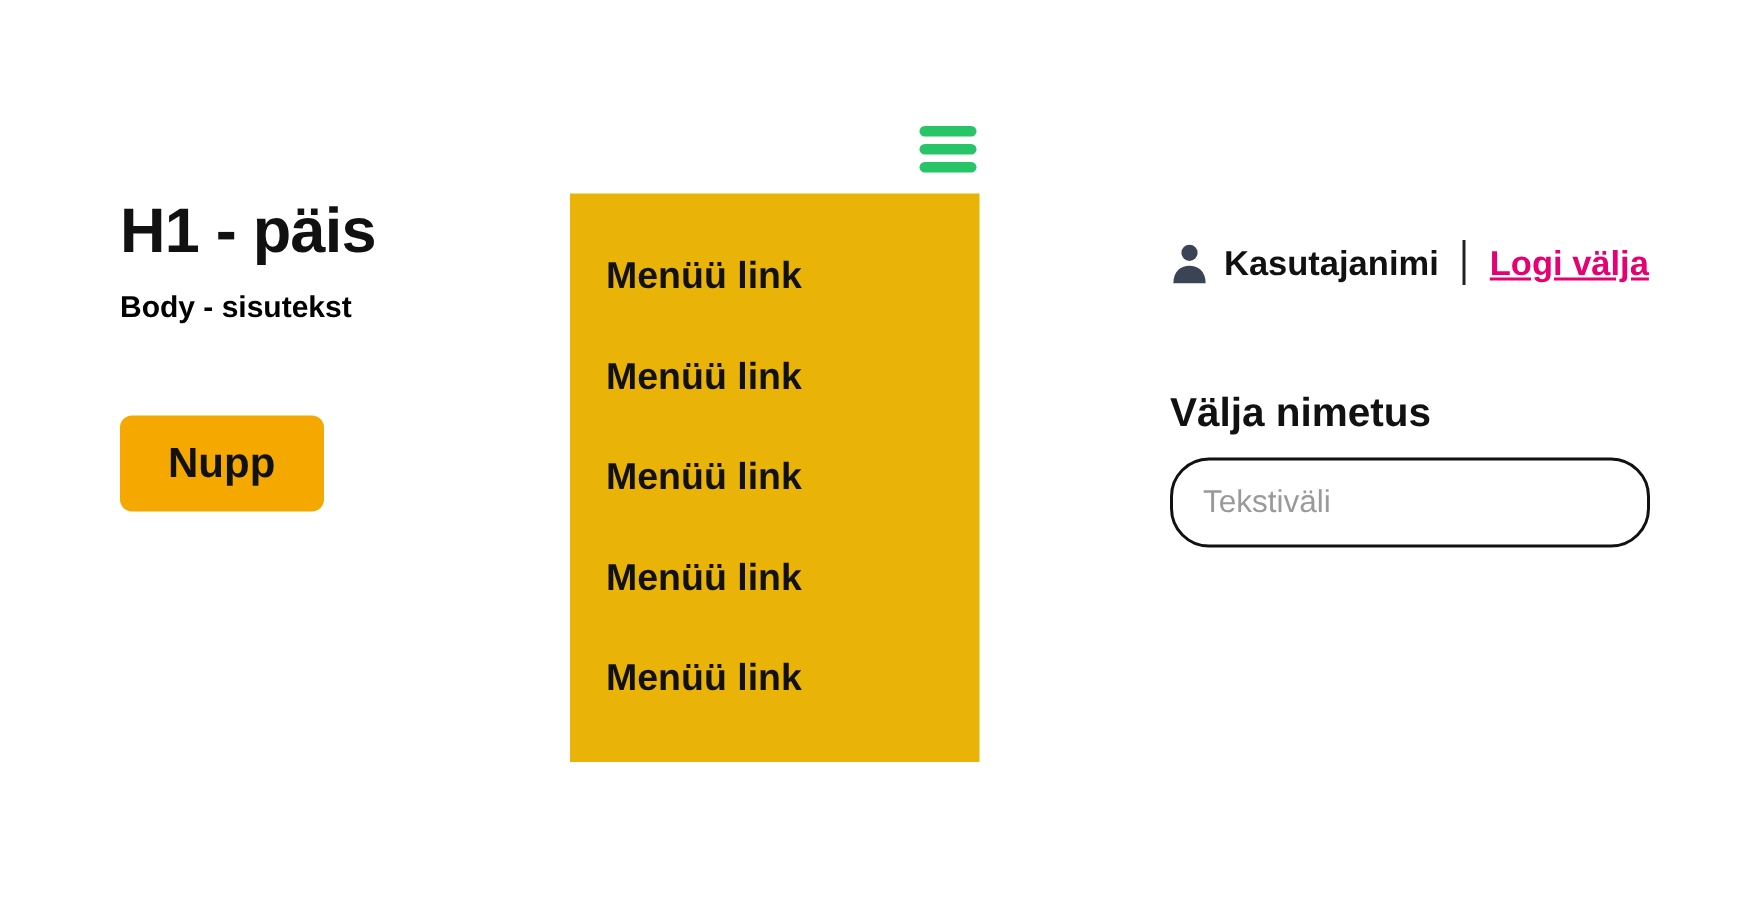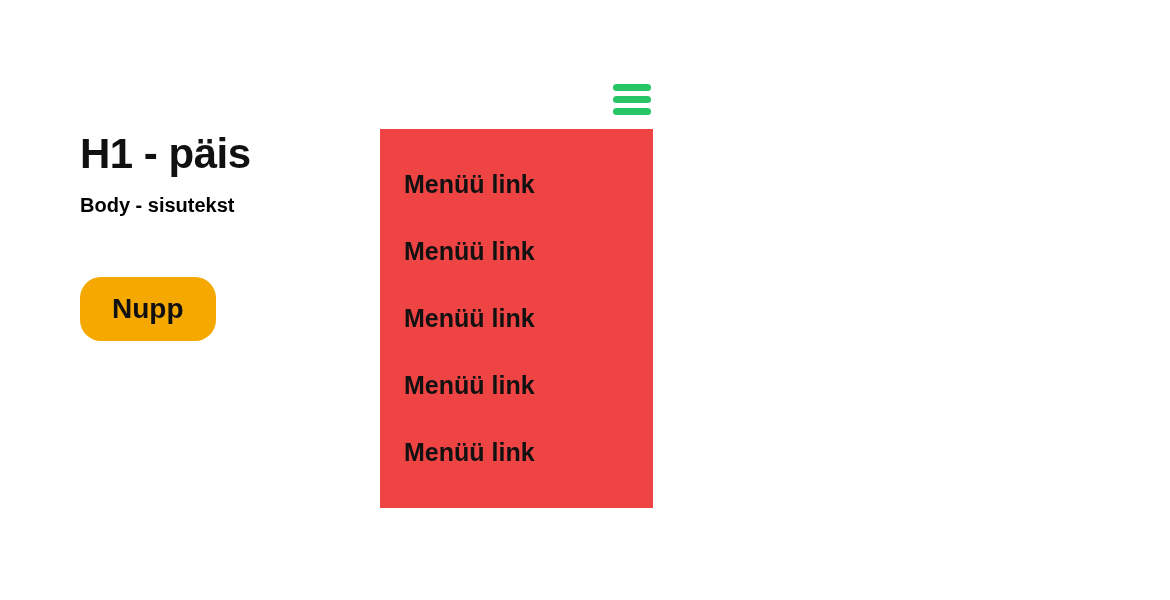--- a/index.html
+++ b/index.html
@@ -42,21 +42,21 @@
       margin-bottom: 60px;
     }
     .btn {
       display: inline-block;
       background: #f4a800;
       color: #111;
       font-size: 28px;
       font-weight: 900;
       padding: 16px 32px;
       border: none;
-      border-radius: 21px;
+      border-radius: 8px;
       cursor: pointer;
     }
     .hamburger-wrap {
       display: flex;
       justify-content: flex-end;
       padding-right: 15px;
       padding-top: 20px;
       margin-bottom: 10px;
     }
     .hamburger {
@@ -67,21 +67,21 @@
       padding: 4px;
     }
     .hamburger span {
       display: block;
       width: 38px;
       height: 7px;
       background: #27c468;
       border-radius: 4px;
     }
     .menu-panel {
-      background: #ef4444;
+      background: #eab308;
       padding: 22px 24px;
       width: 273px;
     }
     .menu-item {
       font-size: 25px;
       font-weight: 700;
       color: #111;
       padding: 19px 0;
       cursor: pointer;
     }
@@ -147,13 +147,29 @@
     </div>
     <div class="menu-panel">
       <div class="menu-item">Menüü link</div>
       <div class="menu-item">Menüü link</div>
       <div class="menu-item">Menüü link</div>
       <div class="menu-item">Menüü link</div>
       <div class="menu-item">Menüü link</div>
     </div>
   </div>
 
+  <div class="col-right">
+    <div class="user-row">
+      <span class="user-icon">
+        <svg width="26" height="28" viewBox="0 0 24 26" fill="#3a4455">
+          <circle cx="12" cy="7" r="5"></circle>
+          <path d="M2 26 C2 18 7 15 12 15 C17 15 22 18 22 26 Z"></path>
+        </svg>
+      </span>
+      <span class="username">Kasutajanimi</span>
+      <span class="divider"></span>
+      <a class="logout">Logi välja</a>
+    </div>
+
+    <div class="field-label">Välja nimetus</div>
+    <input type="text" class="text-input" placeholder="Tekstiväli" style="">
+  </div>
 </div>
 
 </body></html>

